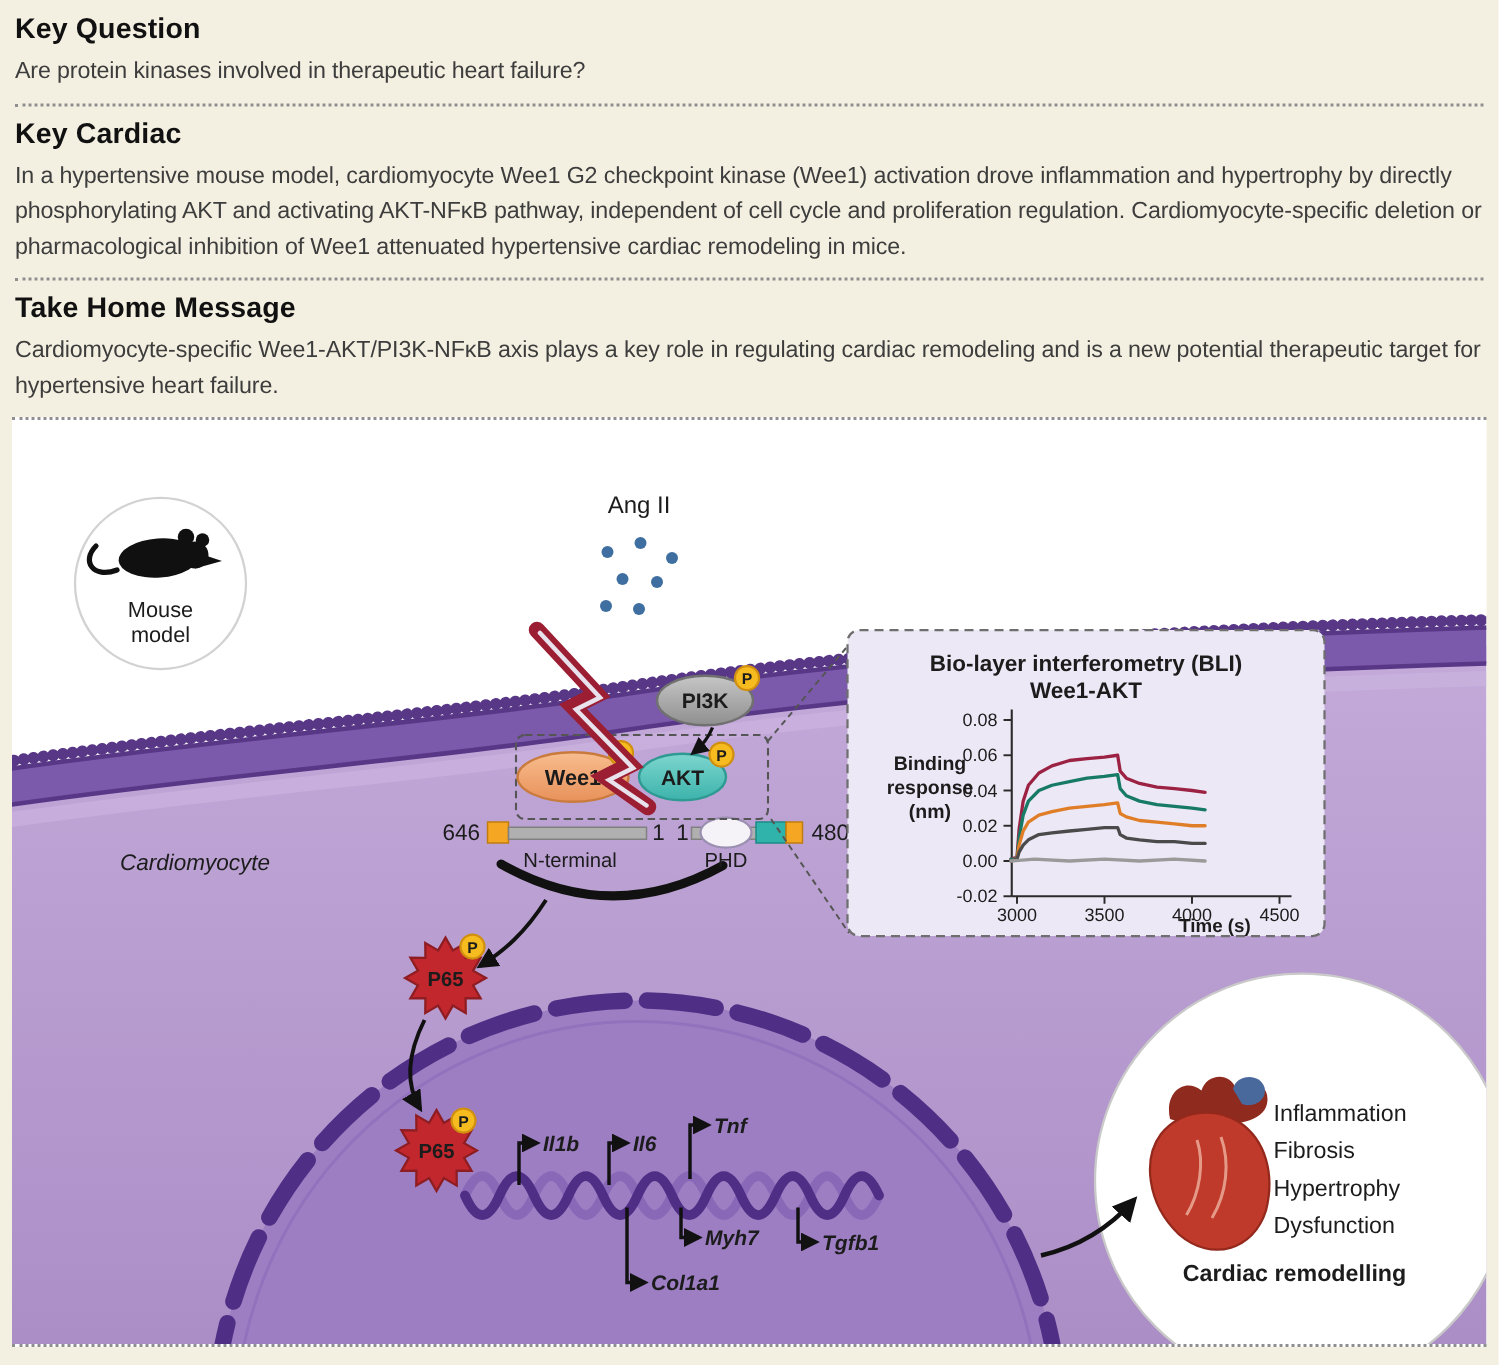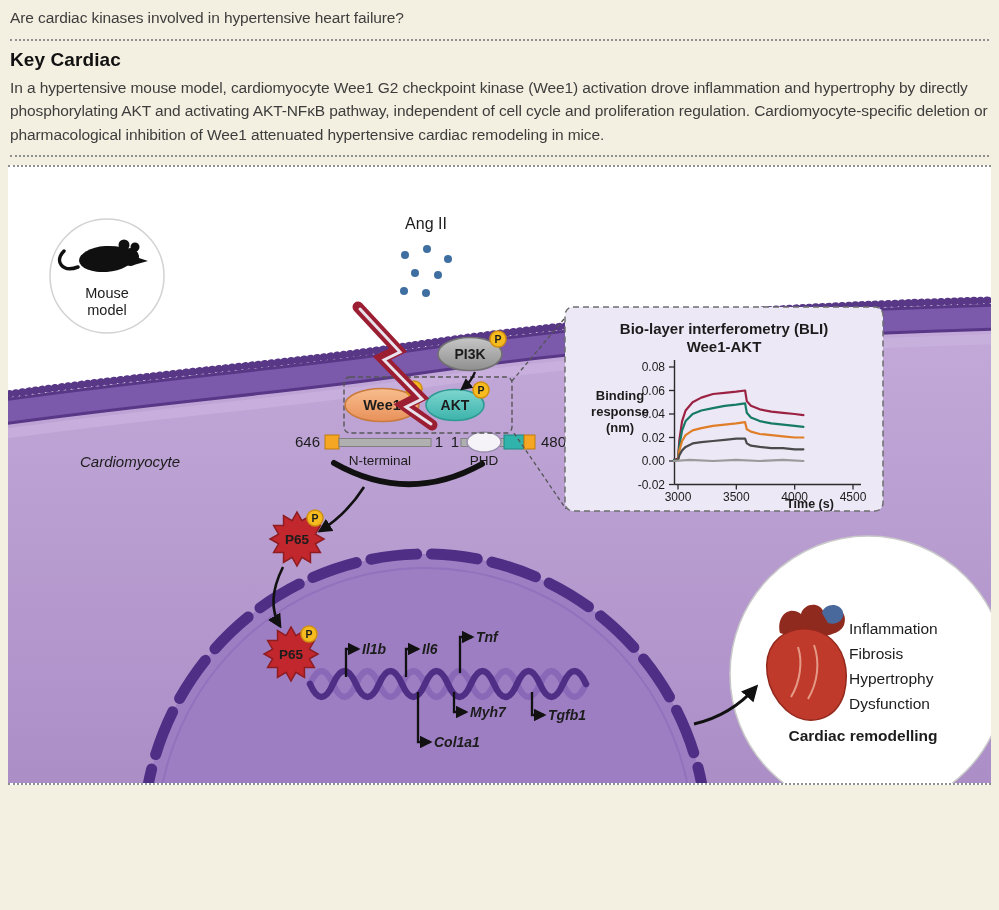--- a/index.html
+++ b/index.html
@@ -36,28 +36,33 @@
   .figure svg { display:block; }
   svg text { font-family: "Liberation Sans", sans-serif; fill:#1c1c1c; }
 </style>
 </head>
 <body>
 
 <div class="page">
 
   <div class="hdr">
     <section>
-      <p>Are cardiac kinases involved in hypertensive heart failure?</p>
+      <h2>Key Question</h2>
+      <p>Are protein kinases involved in therapeutic heart failure?</p>
     </section>
     <div class="dotted-divider"></div>
     <section>
       <h2>Key Cardiac</h2>
       <p>In a hypertensive mouse model, cardiomyocyte Wee1 G2 checkpoint kinase (Wee1) activation drove inflammation and hypertrophy by directly phosphorylating AKT and activating AKT-NFκB pathway, independent of cell cycle and proliferation regulation. Cardiomyocyte-specific deletion or pharmacological inhibition of Wee1 attenuated hypertensive cardiac remodeling in mice.</p>
     </section>
     <div class="dotted-divider"></div>
+    <section>
+      <h2>Take Home Message</h2>
+      <p>Cardiomyocyte-specific Wee1-AKT/PI3K-NFκB axis plays a key role in regulating cardiac remodeling and is a new potential therapeutic target for hypertensive heart failure.</p>
+    </section>
   </div>
 
   <div class="figure">
     <svg width="983" height="620" viewBox="0 0 983 620">
       <defs>
         <path id="membranePath" d="M -12,246 C 140,224 280,214 400,196 S 700,158 995,150"></path>
         <path id="burst12" d="M27,0 L18.4,4.9 L23.4,13.5 L13.4,13.4 L13.5,23.4 L4.9,18.4 L0,27 L-4.9,18.4 L-13.5,23.4 L-13.4,13.4 L-23.4,13.5 L-18.4,4.9 L-27,0 L-18.4,-4.9 L-23.4,-13.5 L-13.4,-13.4 L-13.5,-23.4 L-4.9,-18.4 L0,-27 L4.9,-18.4 L13.5,-23.4 L13.4,-13.4 L23.4,-13.5 L18.4,-4.9 Z"></path>
         <linearGradient id="cellGrad" x1="0" y1="0" x2="0" y2="1">
           <stop offset="0" stop-color="#c3aad9"></stop>
             <stop offset="1" stop-color="#ab8dc6"></stop>

